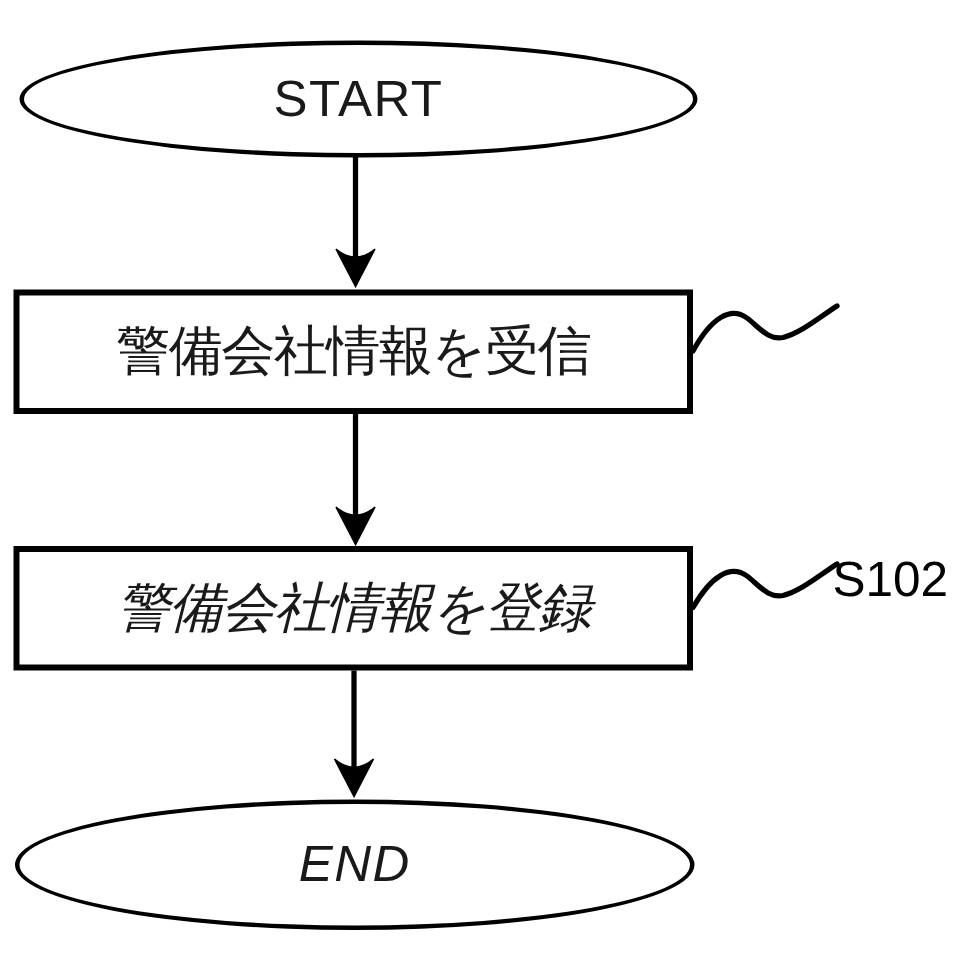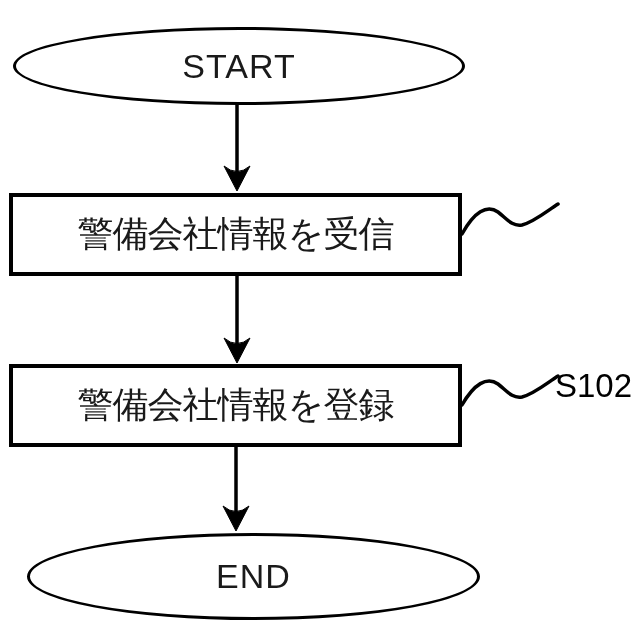--- a/index.html
+++ b/index.html
@@ -91,22 +91,22 @@
   </svg>
 
   <div class="node process" style="left:9px; top:193px; width:453px; height:83px;">
     <span class="node-label">警備会社情報を受信</span>
   </div>
 
   <div class="node terminator" style="left:13px; top:27px; width:452px; height:78px;">
     <span class="node-label">START</span>
   </div>
 
-  <div class="node process" style="left:9px; top:364px; width:453px; height:83px;">
+  <div class="node process" style="left:9px; top:364px; width:453px; height:83px;font-style:italic;">
     <span class="node-label">警備会社情報を登録</span>
   </div>
   <div class="step-label" style="left:555px; top:369px;">S102</div>
 
-  <div class="node terminator" style="left:27px; top:533px; width:453px; height:87px;">
+  <div class="node terminator" style="left:10px; top:533px; width:453px; height:87px;font-style:italic;">
     <span class="node-label">END</span>
   </div>
 
 </div>
 
 </body></html>

